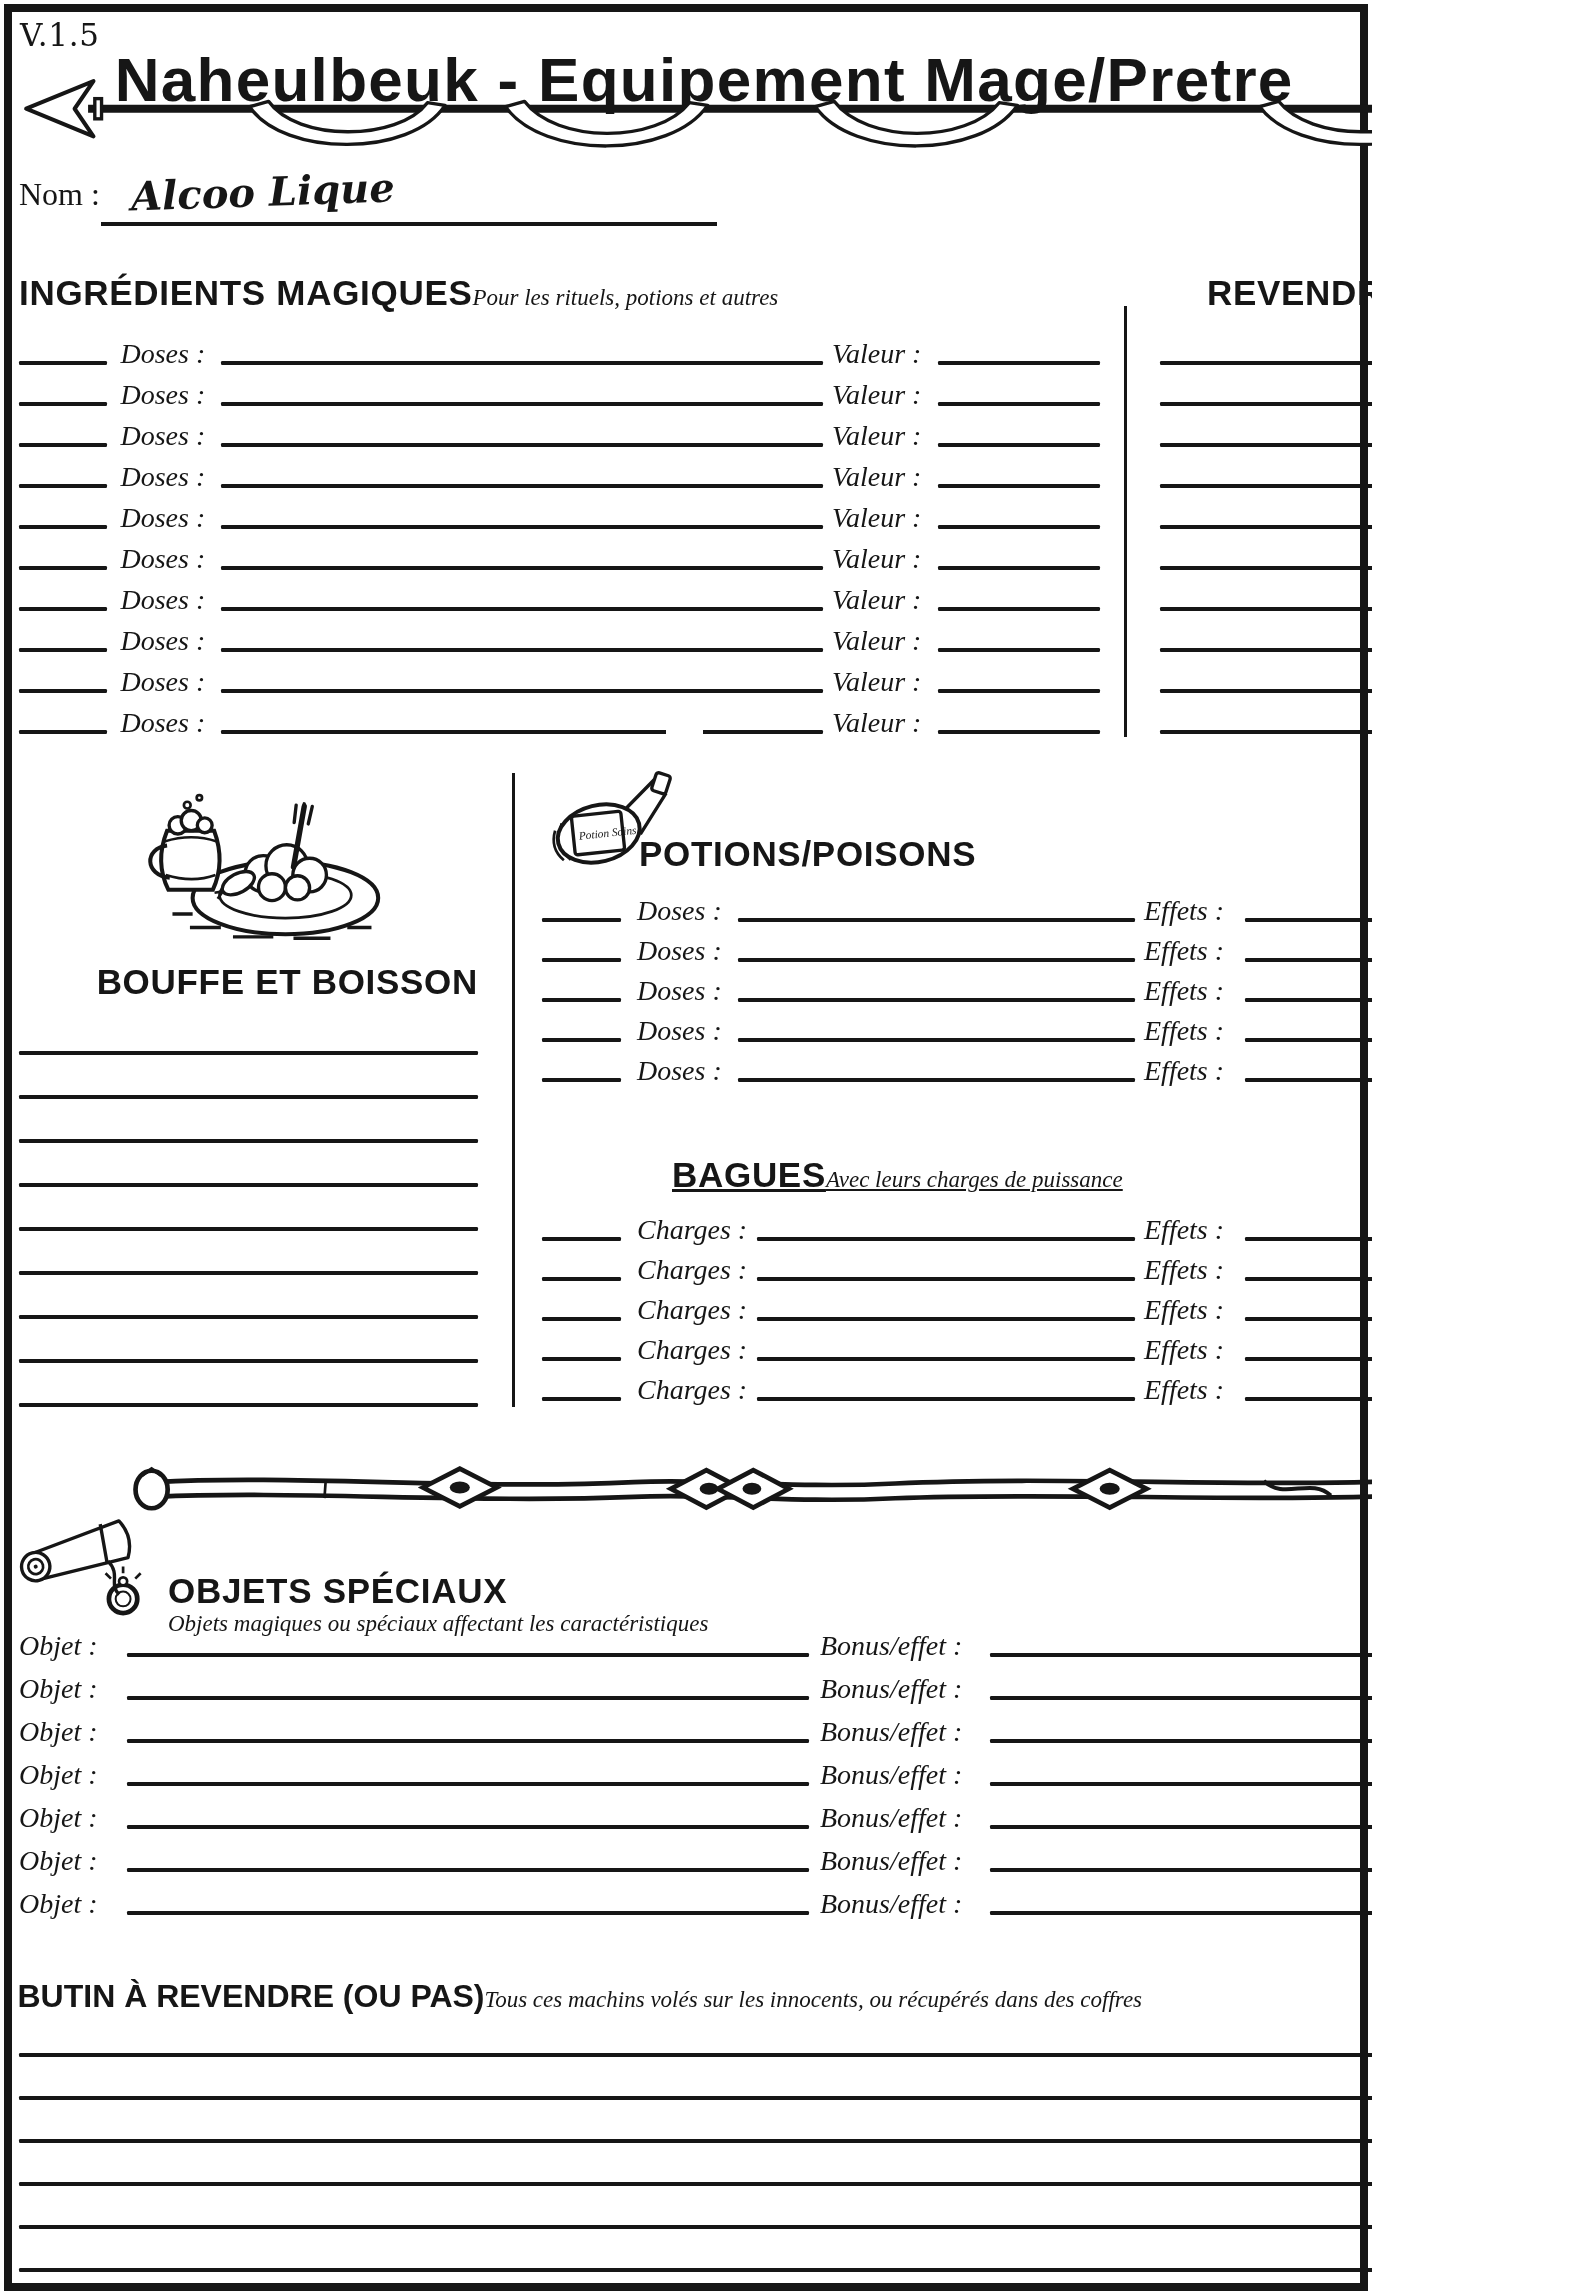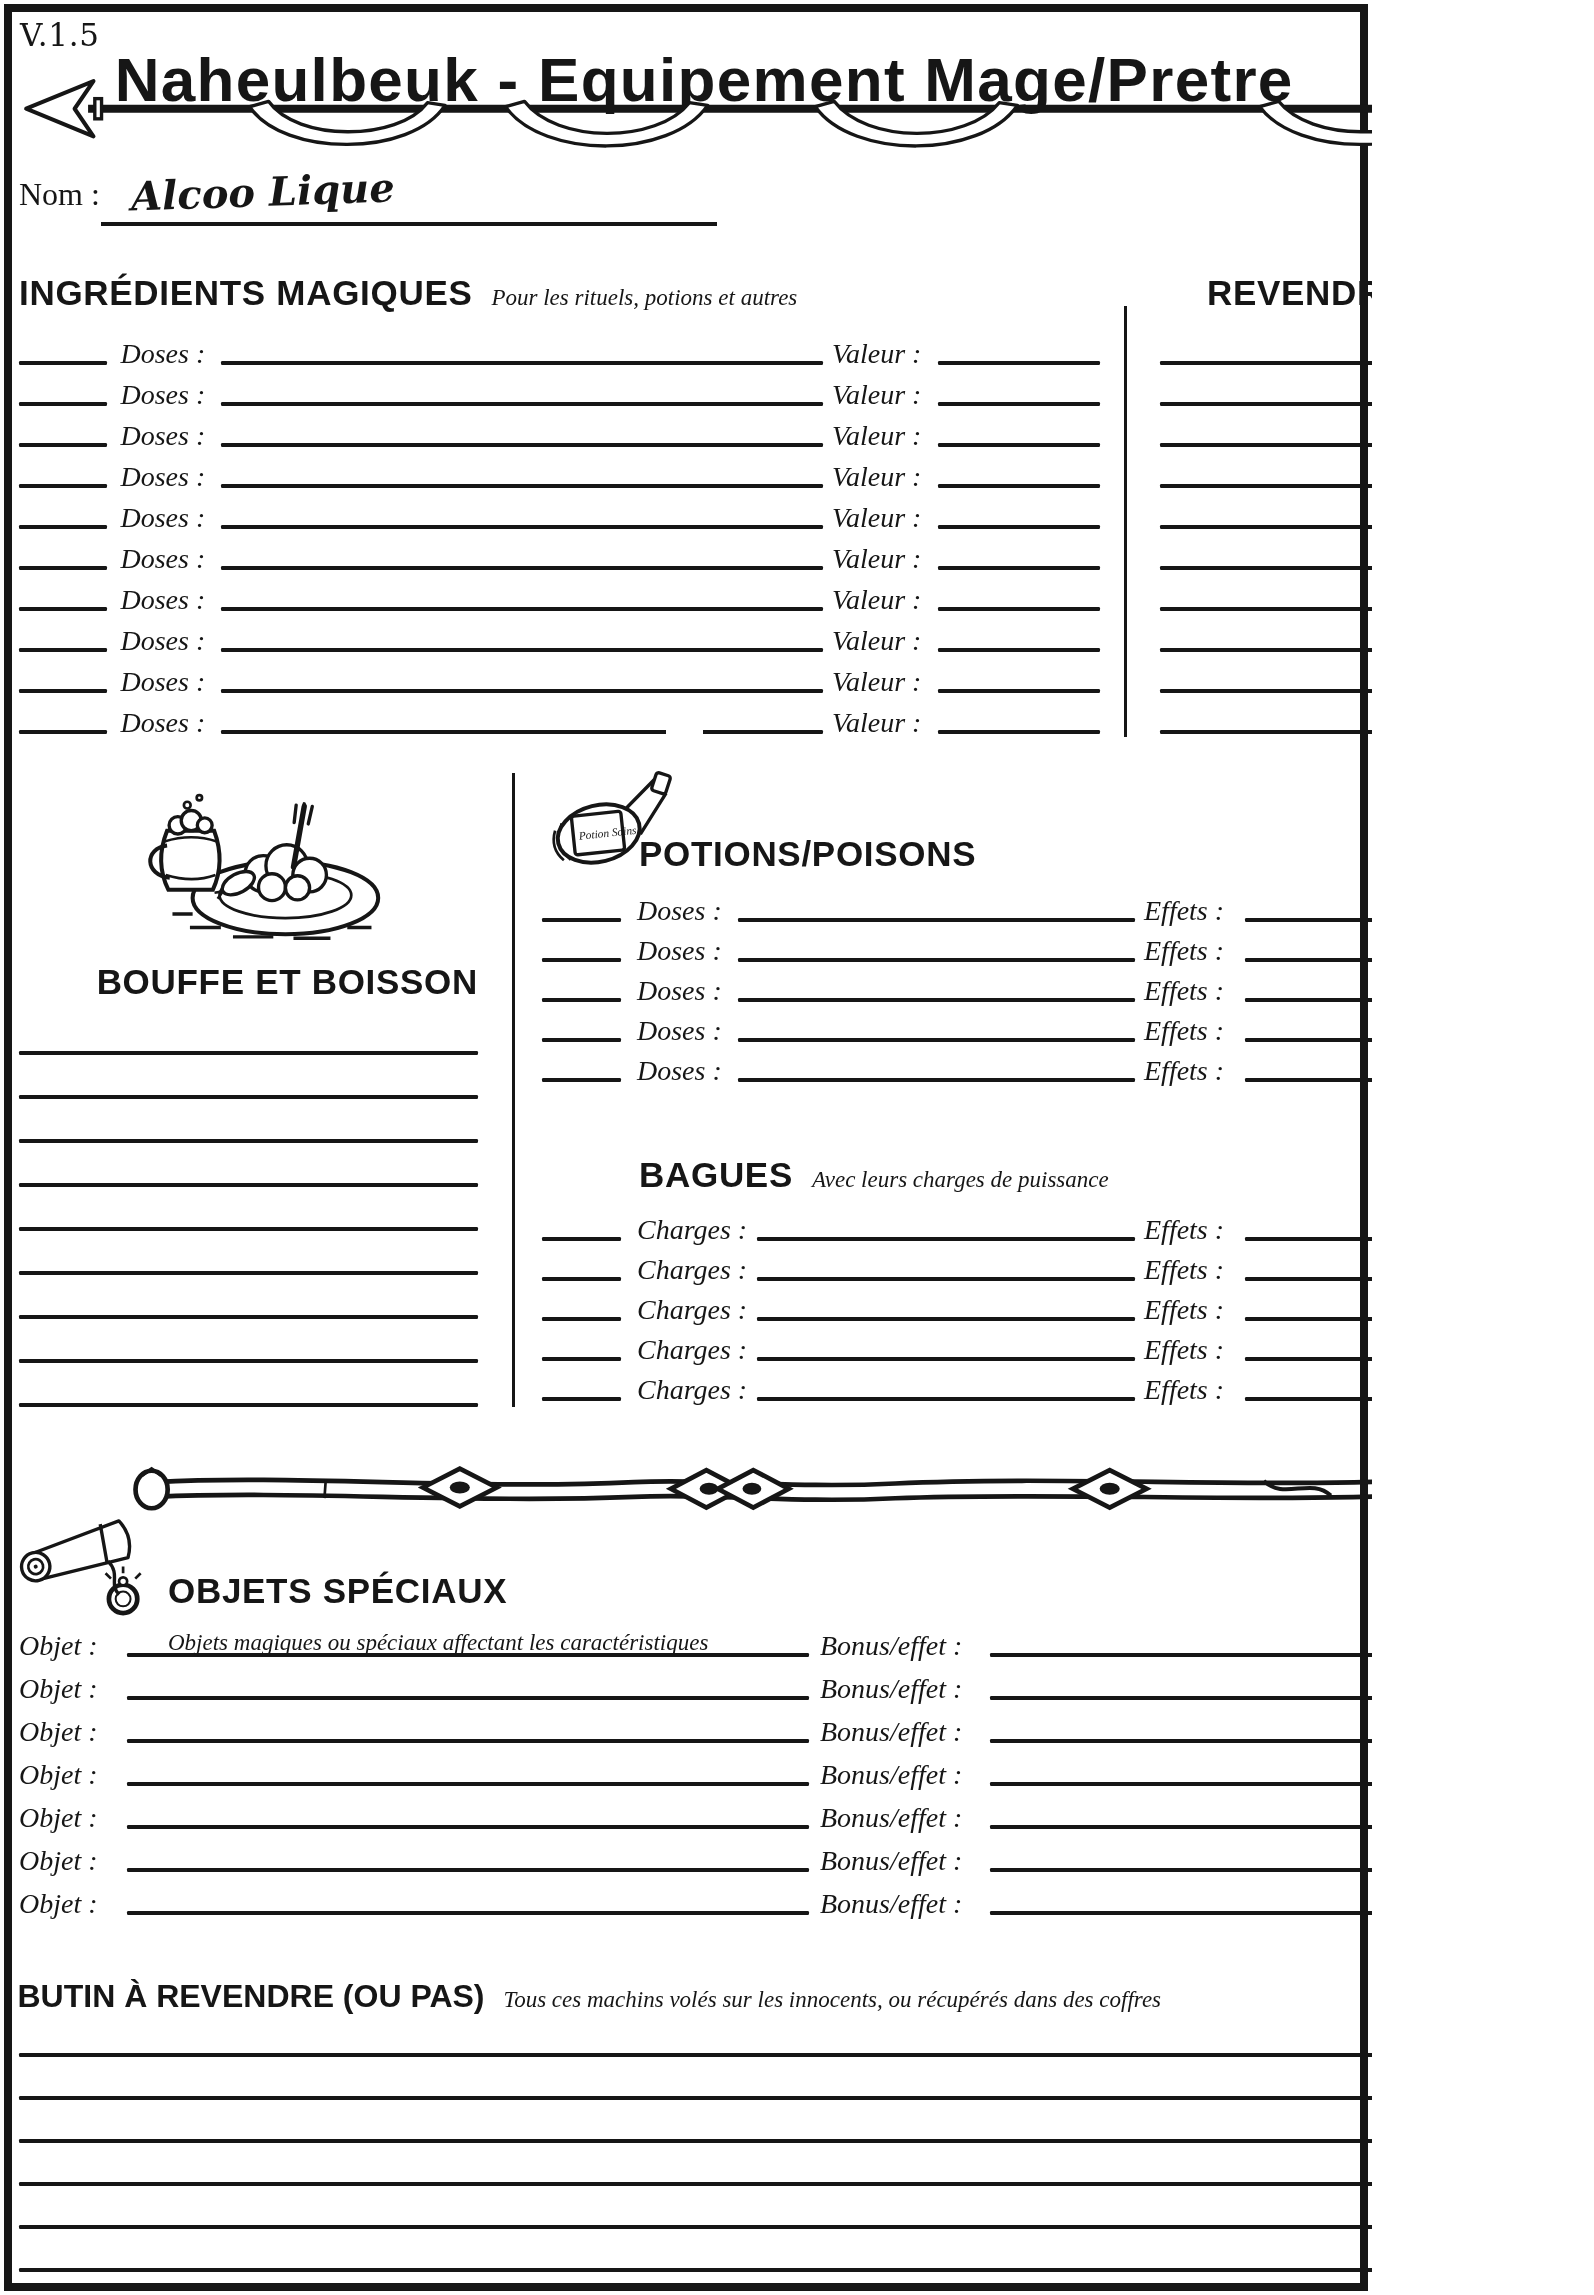--- a/index.html
+++ b/index.html
@@ -48,21 +48,21 @@
   }
   
   .nom-label{position:absolute;left:19px;top:176px;font-size:32px;font-family:"Liberation Serif",serif;}
   .nom-line{position:absolute;left:101px;top:222px;width:616px;height:4px;background:var(--ink);}
   .nom-value{
     position:absolute;left:131px;top:168px;
     font-family:"DejaVu Serif", serif;font-style:italic;font-weight:600;
     font-size:40px;transform:rotate(-2deg);white-space:nowrap;
   }
   
-  .sec-head{position:absolute;display:flex;align-items:baseline;gap:19px;white-space:nowrap;}
+  .sec-head{position:absolute;display:flex;align-items:baseline;white-space:nowrap;}
   .sec-title{
     font-family:"Liberation Sans", sans-serif;
     font-weight:bold;font-size:35px;letter-spacing:0.7px;
   }
   .sec-sub{
     font-family:"Liberation Serif", serif;
     font-style:italic;font-size:23px;
   }
   .butin-title{font-size:32px;letter-spacing:0;text-align:right;}
   
@@ -376,21 +376,21 @@
     </div>
       <div class="row pb-row">
       <span class="line l-pb-small"></span>
       <span class="row-label lab-pbdose">Doses :</span>
       <span class="line l-pb-mid"></span>
       <span class="row-label lab-eff">Effets :</span>
       <span class="line l-pb-eff"></span>
     </div>
     </div>
 
-  <div class="sec-head" style="left:639px;top:1155px;">
+  <div class="sec-head" style="left:672px;top:1155px;text-decoration:underline;">
     <span class="sec-title">BAGUES</span>
     <span class="sec-sub">Avec leurs charges de puissance</span>
   </div>
   <div class="rows bags">
     <div class="row pb-row">
       <span class="line l-pb-small"></span>
       <span class="row-label lab-charge">Charges :</span>
       <span class="line l-pb-mid"></span>
       <span class="row-label lab-eff">Effets :</span>
       <span class="line l-pb-eff"></span>

